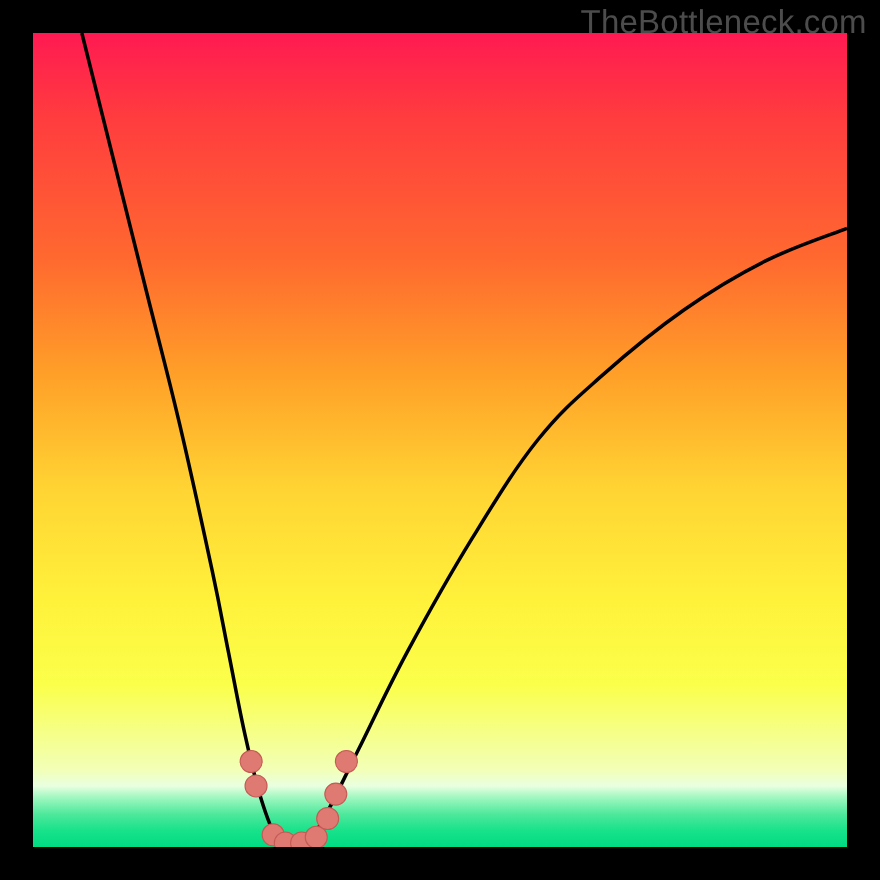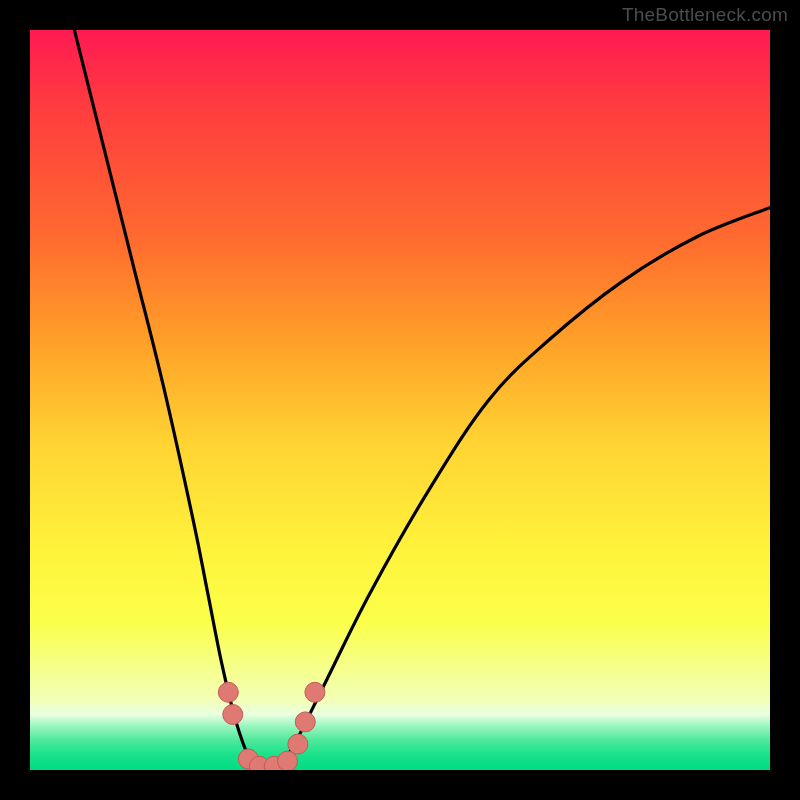--- a/index.html
+++ b/index.html
@@ -41,21 +41,21 @@
       #4de89b 96%,
       #17e28a 98%,
       #00dc82 100%
     );
   }
   .attribution {
     position: absolute;
     top: 4px;
     right: 12px;
     color: #4c4c4c;
-    font-size: 19px;
+    font-size: 30px;
     font-weight: 500;
     letter-spacing: 0.2px;
   }
   svg.curve {
     position: absolute;
     top: 0;
     left: 0;
     width: 740px;
     height: 740px;
   }

